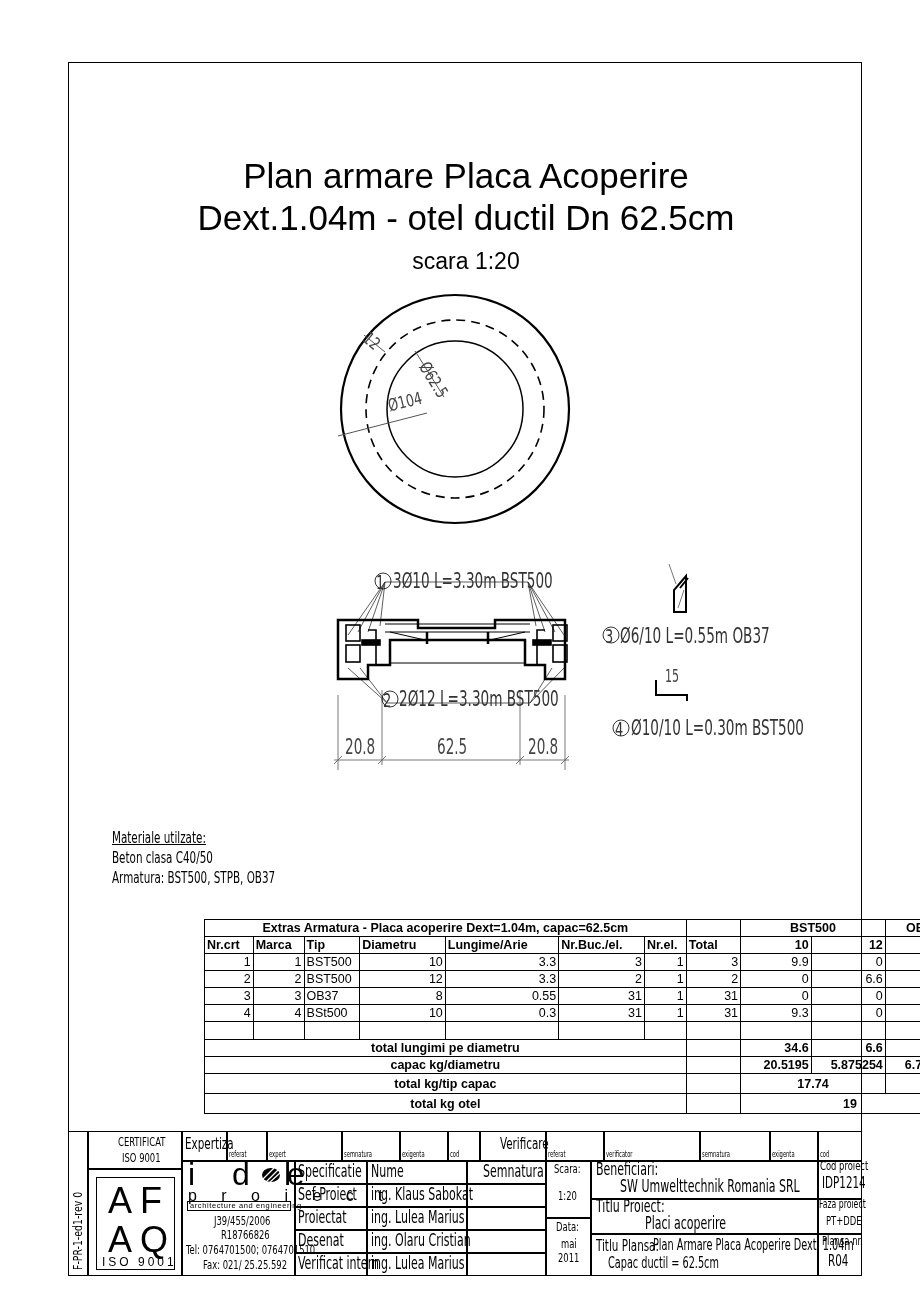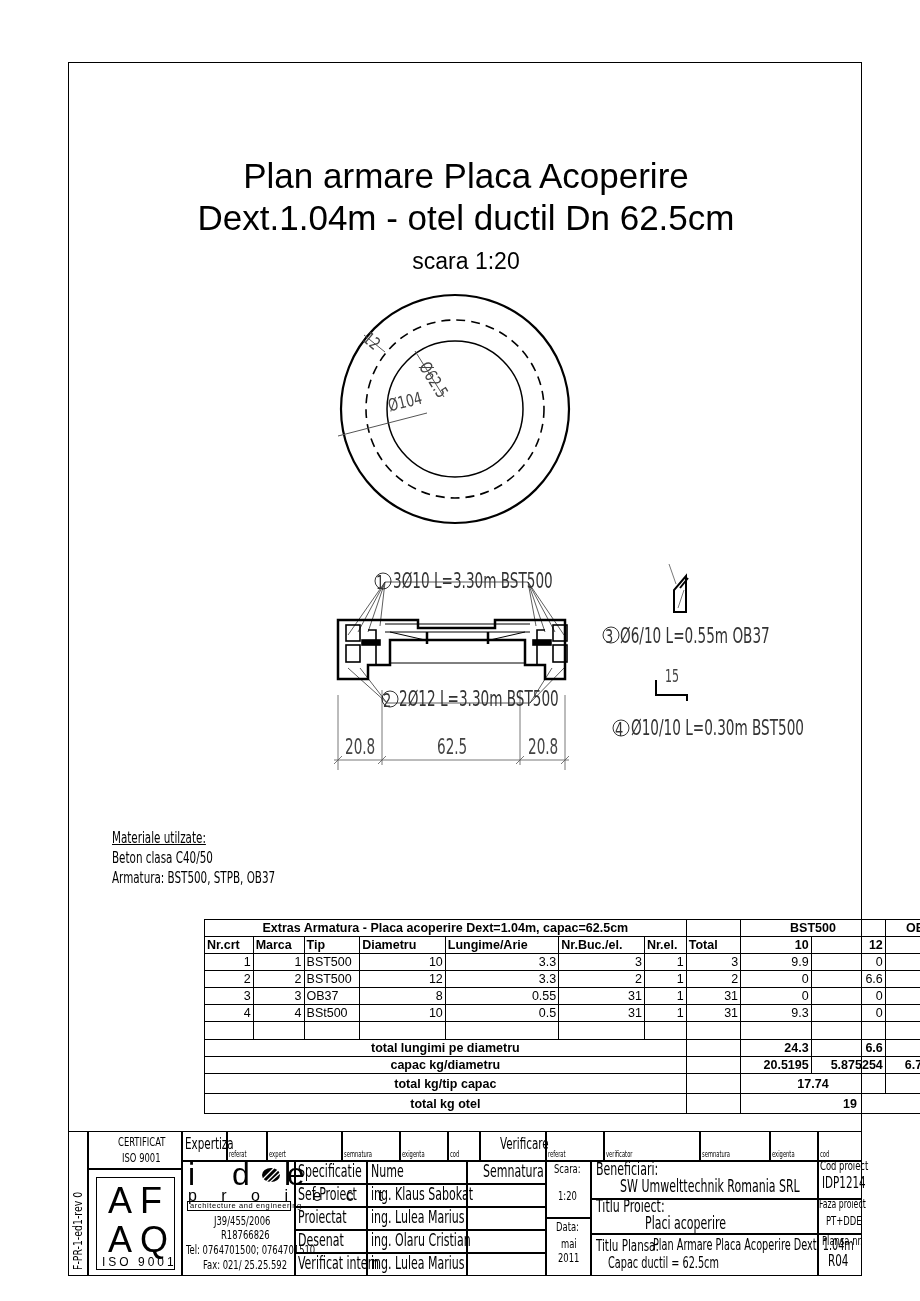--- a/index.html
+++ b/index.html
@@ -195,21 +195,21 @@
         <td class="r">31</td>
         <td class="r">0</td>
         <td class="r">0</td>
         <td class="r">17.05</td>
   </tr>
   <tr>
     <td class="r">4</td>
         <td class="r">4</td>
         <td>BSt500</td>
         <td class="r">10</td>
-        <td class="r">0.5</td>
+        <td class="r">0.3</td>
         <td class="r">31</td>
         <td class="r">1</td>
         <td class="r">31</td>
         <td class="r">9.3</td>
         <td class="r">0</td>
         <td class="r">0</td>
   </tr>
   <tr style="height:18px">
     <td></td>
         <td></td>
@@ -219,21 +219,21 @@
         <td></td>
         <td></td>
         <td></td>
         <td></td>
         <td></td>
         <td></td>
   </tr>
   <tr class="b">
     <td colspan="7" class="c">total lungimi pe diametru</td>
         <td></td>
-    <td class="r">24.3</td>
+    <td class="r">34.6</td>
         <td class="r">6.6</td>
         <td class="r">17.05</td>
   </tr>
   <tr class="b">
     <td colspan="7" class="c">capac kg/diametru</td>
         <td></td>
     <td class="r">20.5195</td>
         <td class="r">5.875254</td>
         <td class="r">6.745662</td>
   </tr>

